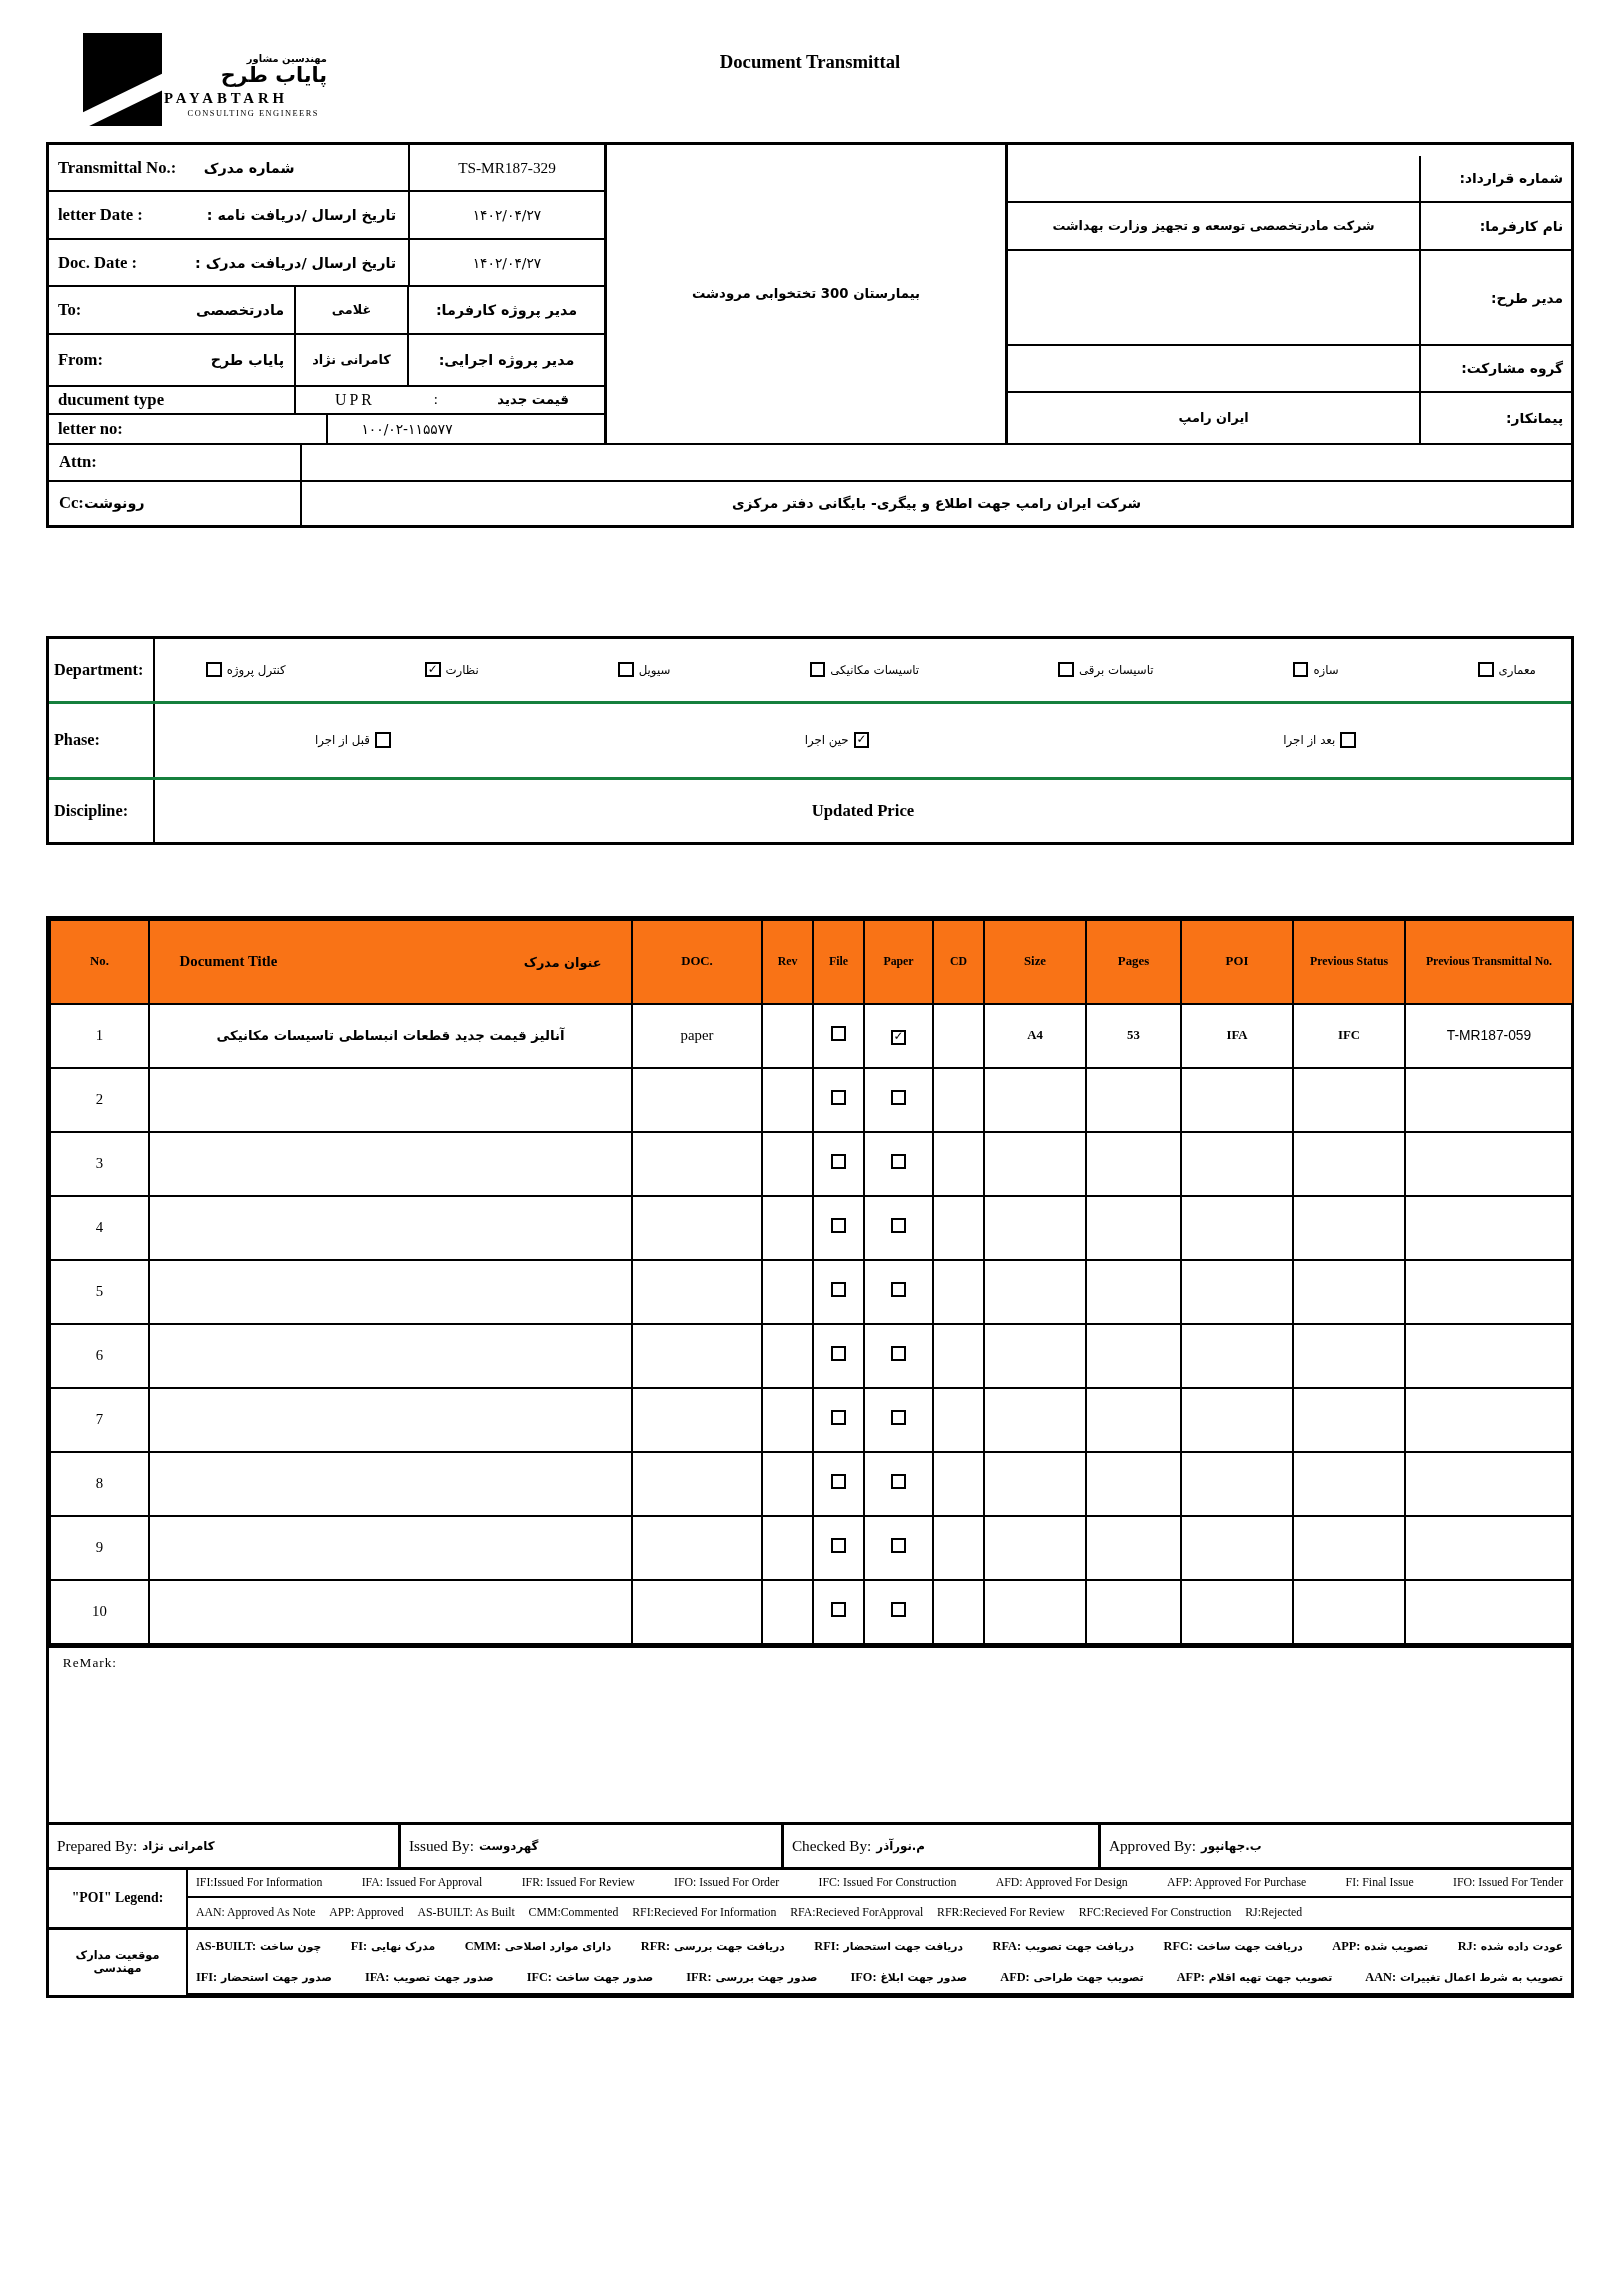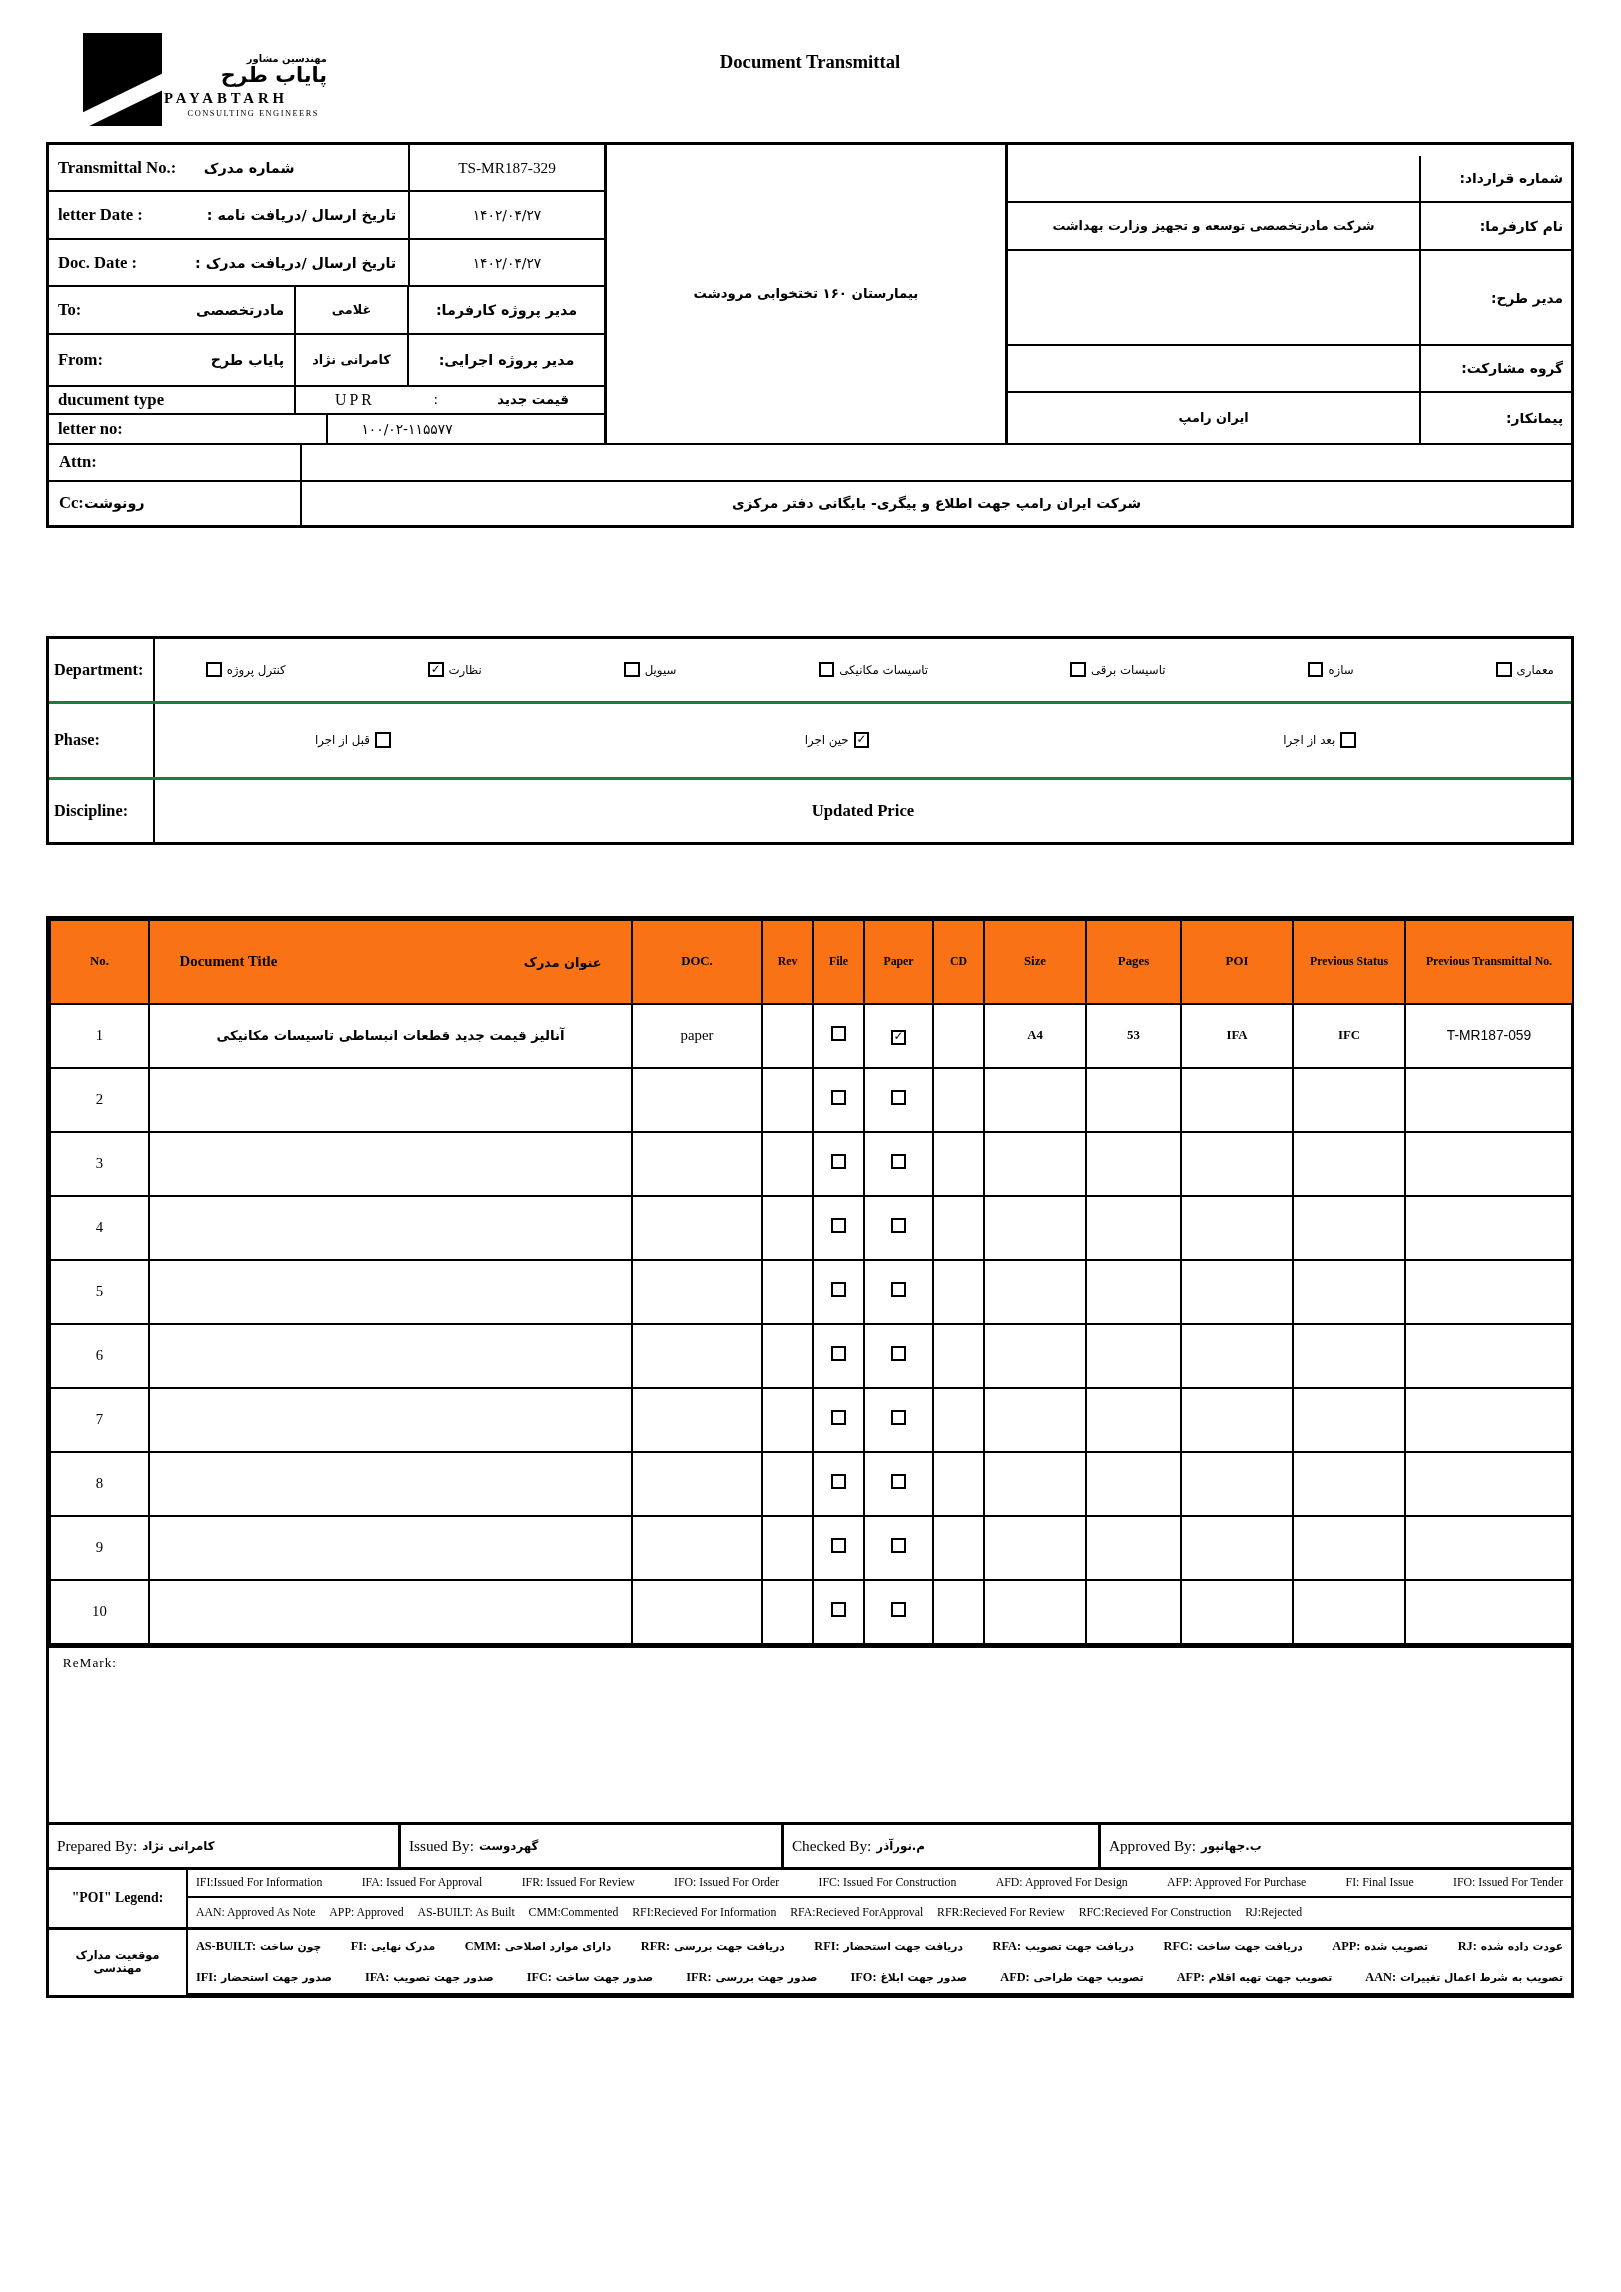--- a/index.html
+++ b/index.html
@@ -54,21 +54,21 @@
   .cc-lbl { width:253px; flex:none; border-right:2px solid #000; display:flex; align-items:center; padding-left:9.9px; }
   .cc-val { flex:1; display:flex; align-items:center; justify-content:center; font-size:13.8px; font-weight:bold; }
 
   
   .ctab { margin-top:108px; border:3px solid #000; }
   .ctab-row { display:flex; border-bottom:3px solid #15803d; }
   .ctab-row:last-child { border-bottom:none; }
   .ctab-lbl { width:106px; flex:none; border-right:2px solid #000; display:flex; align-items:center; padding-left:4.9px; font-size:16.3px; font-weight:bold; }
   .ctab-items { flex:1; display:flex; align-items:center; justify-content:space-between; }
   .row-dept { height:65px; }
-  .row-dept .ctab-items { padding:0 17px 0 51px; }
+  .row-dept .ctab-items { padding:0 35px 0 51px; }
   .row-phase { height:76px; }
   .row-phase .ctab-items { padding:0 215px 0 160px; }
   .row-phase .cb-item { flex-direction:row-reverse; }
   .row-disc { height:62px; }
   .disc-val { flex:1; display:flex; align-items:center; justify-content:center; font-size:16.7px; font-weight:bold; }
   .cb-item { display:inline-flex; align-items:center; gap:4.9px; }
   .cb { width:15.8px; height:15.8px; border:2px solid #000; background:#fff; display:inline-flex; align-items:center; justify-content:center; font-size:11.8px; font-weight:bold; line-height:1; flex:none; }
   .cb.checked::after { content:"\2713"; }
   .cb-lab { font-size:11.8px; }
 
@@ -187,21 +187,21 @@
         </div>
         <div class="il-row" style="height:27.6px">
           <div class="il-a" style="width:279px">
             <span class="enl">letter no:</span>
           </div>
           <div class="ln-val num">۱۰۰/۰۲-۱۱۵۵۷۷</div>
         </div>
       </div>
 
       <div class="itab-mid">
-        <span class="fa project" dir="rtl">بیمارستان ۱۶۰ تختخوابی مرودشت</span>
+        <span class="fa project" dir="rtl">بیمارستان 300 تختخوابی مرودشت</span>
       </div>
 
       <div class="itab-right">
         <div class="ir-row" style="height:49px">
           <div class="ir-val fa"></div>
           <div class="ir-lbl fa" dir="rtl">شماره قرارداد:</div>
         </div>
         <div class="ir-row" style="height:51px">
           <div class="ir-val fa" dir="rtl">شرکت مادرتخصصی توسعه و تجهیز وزارت بهداشت</div>
           <div class="ir-lbl fa" dir="rtl">نام کارفرما:</div>

